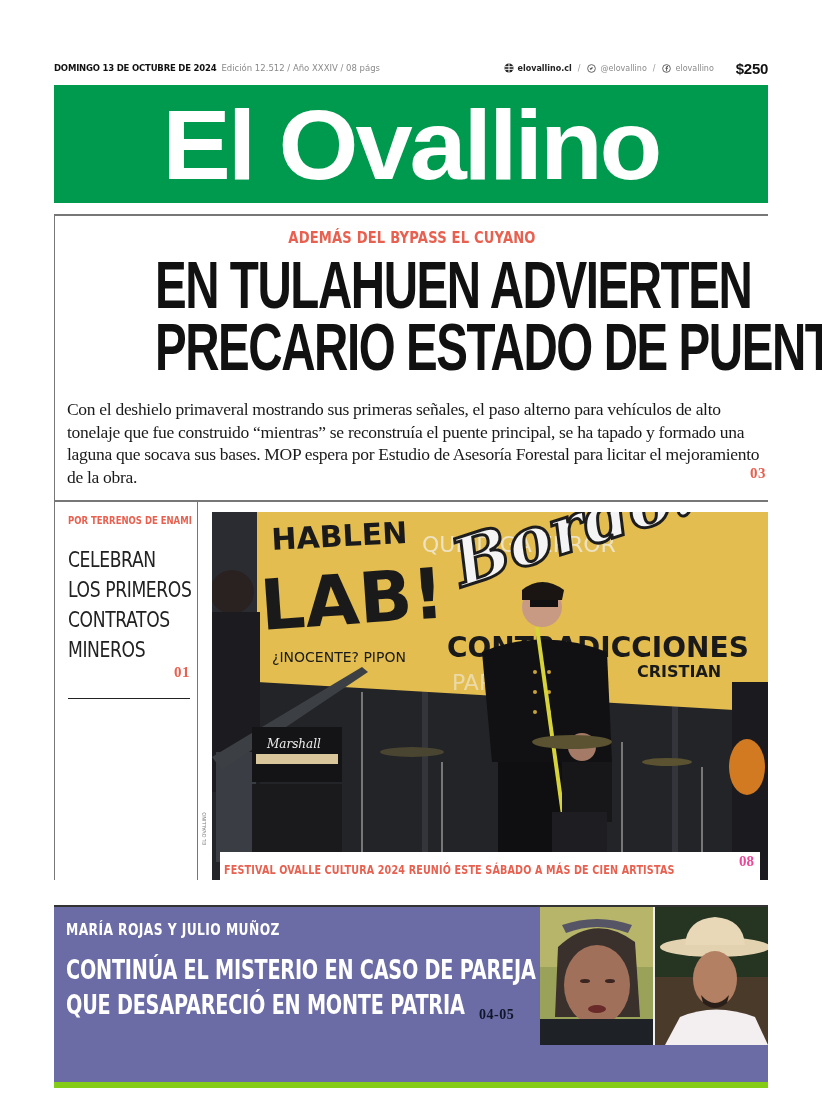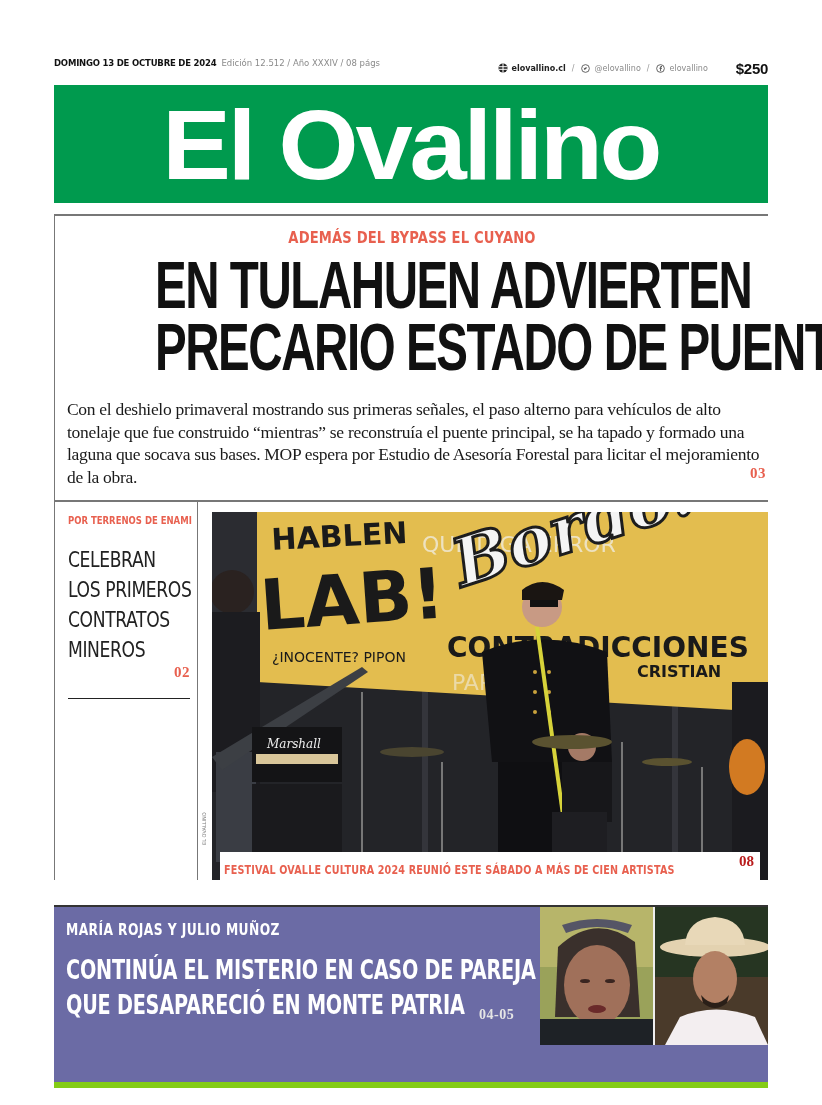--- a/index.html
+++ b/index.html
@@ -1,27 +1,27 @@
 <!DOCTYPE html>
 <html><head>
 <meta charset="utf-8">
 <style>
   * { box-sizing: border-box; margin: 0; padding: 0; }
   html, body { width: 822px; height: 1105px; background: #ffffff; overflow: hidden; }
   body { position: relative; font-family: "Liberation Sans", sans-serif; color: #1a1a1a; }
 
   
-  .meta-bar { position: absolute; left: 54px; top: 58px; width: 714px; height: 20px; display: flex; }
+  .meta-bar { position: absolute; left: 54px; top: 58px; width: 714px; height: 20px; display: flex; align-items: center; }
   .meta-date { font-family: "DejaVu Sans", sans-serif; font-weight: bold; font-size: 8.5px; color: #111; letter-spacing: -0.2px; }
   .meta-edition { font-family: "DejaVu Sans", sans-serif; font-size: 8.5px; color: #8a8a8a; margin-left: 5px; }
   .meta-right { margin-left: auto; display: flex; align-items: center; gap: 4px; font-family: "DejaVu Sans", sans-serif; font-size: 8px; color: #8a8a8a; }
   .meta-right .site { color: #222; font-weight: bold; }
   .meta-right .sep { color: #999; margin: 0 2px; }
   .ico { display: inline-flex; align-items: center; justify-content: center; width: 10px; height: 10px; }
-  .price { font-family: "Liberation Sans", sans-serif; font-weight: bold; font-size: 15px; color: #111; margin-left: 24px; letter-spacing: -0.3px; }
+  .price { font-family: "Liberation Sans", sans-serif; font-weight: bold; font-size: 15px; color: #111; margin-left: 18px; letter-spacing: -0.3px; }
 
   
   .masthead { position: absolute; left: 54px; top: 85px; width: 714px; height: 118px; background: #009a4e; display: flex; align-items: center; justify-content: center; }
   .masthead-title { font-family: "Liberation Sans", sans-serif; font-weight: bold; color: #fff; font-size: 98px; letter-spacing: -3px; transform: scaleX(1.05); line-height: 1; margin-top: 2px; }
 
   
   .lead { position: absolute; left: 54px; top: 214px; width: 714px; height: 287px; border-top: 2px solid #777; border-left: 1px solid #777; }
   .kicker-lead { position: absolute; left: 0; width: 714px; top: 12px; text-align: center; font-family: "DejaVu Sans", sans-serif; font-weight: bold; font-size: 16px; color: #e8604f; transform: scaleX(0.82); letter-spacing: 0.2px; }
   .lead-headline { position: absolute; left: 0; width: 714px; top: 38px; text-align: center; font-family: "Liberation Sans", sans-serif; font-weight: bold; color: #111; font-size: 66px; line-height: 62px; letter-spacing: -2px; }
   .lead-headline span { display: block; transform: scaleX(0.72); transform-origin: center; white-space: nowrap; }
@@ -41,27 +41,27 @@
   .side-head2 { margin-top: 4px; font-family: "DejaVu Sans", sans-serif; font-weight: bold; font-size: 23px; line-height: 30.5px; color: #1a1a1a; transform: scaleX(0.72); transform-origin: left; white-space: nowrap; letter-spacing: -0.5px; }
   .side-story2 .page-ref { position: absolute; right: 4px; top: 150px; }
 
   .credit { position: absolute; left: 201px; top: 845px; font-family: "DejaVu Sans", sans-serif; font-size: 5px; color: #777; transform: rotate(-90deg); transform-origin: left top; white-space: nowrap; }
 
   
   .photo { position: absolute; left: 212px; top: 512px; width: 556px; height: 368px; overflow: hidden; background: #2a2b30; }
   .photo svg { display: block; }
   .caption-bar { position: absolute; left: 220px; top: 852px; width: 540px; height: 35px; background: #fff; display: flex; align-items: center; padding-left: 4px; }
   .caption-text { font-family: "DejaVu Sans", sans-serif; font-weight: bold; color: #e8604f; font-size: 12px; transform: scaleX(0.8); transform-origin: left; white-space: nowrap; letter-spacing: 0.2px; }
-  .caption-bar .page-ref-dark { position: absolute; right: 6px; top: 1px; font-family: "Liberation Serif", serif; font-weight: bold; font-size: 15px; color: #b91c1c; text-align: center; }
+  .caption-bar .page-ref-dark { position: absolute; right: 6px; top: 1px; font-family: "Liberation Serif", serif; font-weight: bold; font-size: 15px; color: #ec4899; text-align: center; }
 
   
   .bottom { position: absolute; left: 54px; top: 905px; width: 714px; height: 183px; border-top: 2px solid #333; border-bottom: 6px solid #84cc16; background: #6b6ba5; }
   .bottom-kicker { position: absolute; left: 12px; top: 14px; font-family: "DejaVu Sans", sans-serif; font-weight: bold; color: #fff; font-size: 15px; transform: scaleX(0.82); transform-origin: left; white-space: nowrap; letter-spacing: 0.5px; }
   .bottom-head { position: absolute; left: 12px; top: 46px; font-family: "DejaVu Sans", sans-serif; font-weight: bold; color: #fff; font-size: 26px; line-height: 35px; transform: scaleX(0.74); transform-origin: left; white-space: nowrap; letter-spacing: -0.3px; }
-  .bottom .page-ref-white { position: absolute; left: 425px; top: 100px; font-family: "Liberation Serif", serif; font-weight: bold; color: #e5e5e5; font-size: 14px; letter-spacing: 0.5px; }
+  .bottom .page-ref-white { position: absolute; left: 425px; top: 100px; font-family: "Liberation Serif", serif; font-weight: bold; color: #0f172a; font-size: 14px; letter-spacing: 0.5px; }
   .portraits { position: absolute; right: 0; top: 0; width: 228px; height: 138px; display: flex; gap: 2px; background: #eee; }
   .portrait { width: 113px; height: 138px; overflow: hidden; position: relative; }
 </style>
 </head>
 <body>
 
 <div class="meta-bar">
   <span class="meta-date">DOMINGO 13 DE OCTUBRE DE 2024</span>
   <span class="meta-edition">Edición 12.512 / Año XXXIV / 08 págs</span>
   <div class="meta-right">
@@ -112,21 +112,21 @@
 
 <div class="side-col">
   <div class="side-story1">
     <div class="side-kicker">POR TERRENOS DE ENAMI</div>
     <div class="side-head1">
       <div>CELEBRAN</div>
       <div>LOS PRIMEROS</div>
       <div>CONTRATOS</div>
       <div>MINEROS</div>
     </div>
-    <span class="page-ref">02</span>
+    <span class="page-ref">01</span>
   </div>
   <div class="side-rule"></div>
 </div>
 
 <div class="credit">EL OVALLINO</div>
 
 <div class="photo">
   <svg width="556" height="368" viewBox="0 0 556 368">
     <rect width="556" height="368" fill="#2b2c31"></rect>
 

